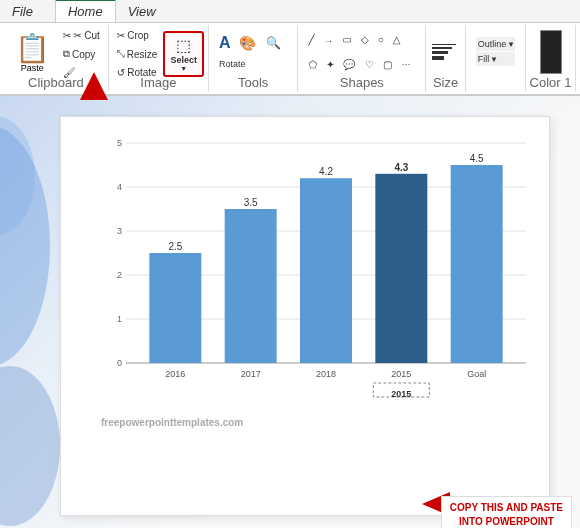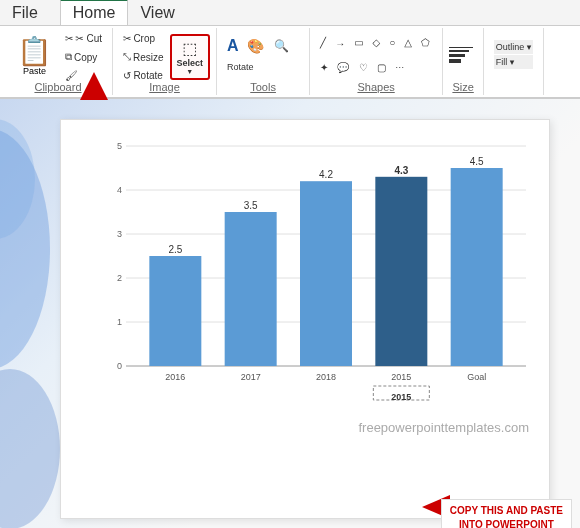--- a/index.html
+++ b/index.html
@@ -3,38 +3,39 @@
   <meta charset="utf-8">
   <style>
     * { margin: 0; padding: 0; box-sizing: border-box; }
     body { width: 580px; height: 528px; overflow: hidden; font-family: 'Segoe UI', Arial, sans-serif; background: #f0f0f0; }
 
     
     .ribbon { background: #e8e8e8; border-bottom: 1px solid #ccc; }
     .ribbon-tabs { display: flex; background: #f4f4f4; border-bottom: 1px solid #ccc; }
     .ribbon-tab {
       padding: 3px 12px;
-      font-size: 16px;
+      font-size: 13px;
       cursor: pointer;
       color: #333;
       border: none;
       background: none;
+      font-style: italic;
     }
     .ribbon-tab.active {
       background: #fff;
       border-top: 2px solid #217346;
       border-left: 1px solid #ccc;
       border-right: 1px solid #ccc;
       margin-top: -1px;
       color: #333;
       margin-left: 10px;
     }
     .ribbon-content { display: flex; align-items: stretch; background: #fff; border-bottom: 1px solid #ccc; padding: 2px 4px; height: 72px; }
     .ribbon-group { display: flex; flex-direction: column; align-items: center; padding: 2px 6px; border-right: 1px solid #ddd; position: relative; }
-    .ribbon-group-label { font-size: 11px; color: #666; position: absolute; bottom: 2px; text-decoration: underline; }
+    .ribbon-group-label { font-size: 13px; color: #666; position: absolute; bottom: 2px; }
     .ribbon-group-items { display: flex; align-items: center; flex: 1; padding-bottom: 14px; gap: 2px; }
 
     
     .btn-paste {
       display: flex; flex-direction: column; align-items: center;
       padding: 4px 6px; cursor: pointer; border: 1px solid transparent;
       border-radius: 2px; background: none; font-size: 9px;
     }
 
     
@@ -268,20 +269,28 @@
           <button class="outline-fill-btn">
             <span>Outline ▾</span>
           </button>
           <button class="outline-fill-btn">
             <span>Fill ▾</span>
           </button>
         </div>
       </div>
     </div>
 
+    <div class="ribbon-group" style="min-width:50px;">
+      <div class="ribbon-group-items" style="padding-bottom:14px;gap:3px;">
+        <div style="display:flex;flex-direction:column;align-items:center;gap:2px;">
+          <div class="color-swatch"></div>
+        </div>
+      </div>
+      <span class="ribbon-group-label">Color 1</span>
+    </div>
 
   </div>
 </div>
 
 <div class="arrow-up"></div>
 
 <div class="main-area">
 
   <svg class="deco-left" viewBox="0 0 60 456" preserveAspectRatio="none">
     <ellipse cx="-10" cy="150" rx="60" ry="120" fill="rgba(100,150,220,0.4)"></ellipse>
@@ -318,21 +327,21 @@
           <rect x="274.3333333333333" y="40.80000000000001" width="52" height="189.2" fill="#2e5f8a"></rect>
           <text x="300.3333333333333" y="37.80000000000001" text-anchor="middle" font-size="10" fill="#333" font-weight="bold">4.3</text>
           <text x="300.3333333333333" y="244" text-anchor="middle" font-size="9" fill="#555">2015</text>
           <rect x="349.66666666666663" y="32" width="52" height="198" fill="#5b9bd5"></rect>
           <text x="375.66666666666663" y="29" text-anchor="middle" font-size="10" fill="#333">4.5</text>
           <text x="375.66666666666663" y="244" text-anchor="middle" font-size="9" fill="#555">Goal</text>
           <rect x="272.3333333333333" y="250" width="56" height="14" fill="none" stroke="#888" stroke-width="1" stroke-dasharray="3,2"></rect>
           <text x="300.3333333333333" y="264" text-anchor="middle" font-size="9" font-weight="bold" fill="#333">2015</text>
         </svg></div>
 
-    <div style="text-align:right;font-size:13px;color:#aaa;margin-top:4px;">freepowerpointtemplates.com</div>
+    <div style="text-align:left;font-size:10px;color:#aaa;margin-top:4px;font-weight:bold;">freepowerpointtemplates.com</div>
   </div>
 
   <div class="arrow-left-red"></div>
 
   <div class="copy-paste-box">
     <span>COPY THIS AND PASTE<br>INTO POWERPOINT</span>
   </div>
 
 </div>
 

